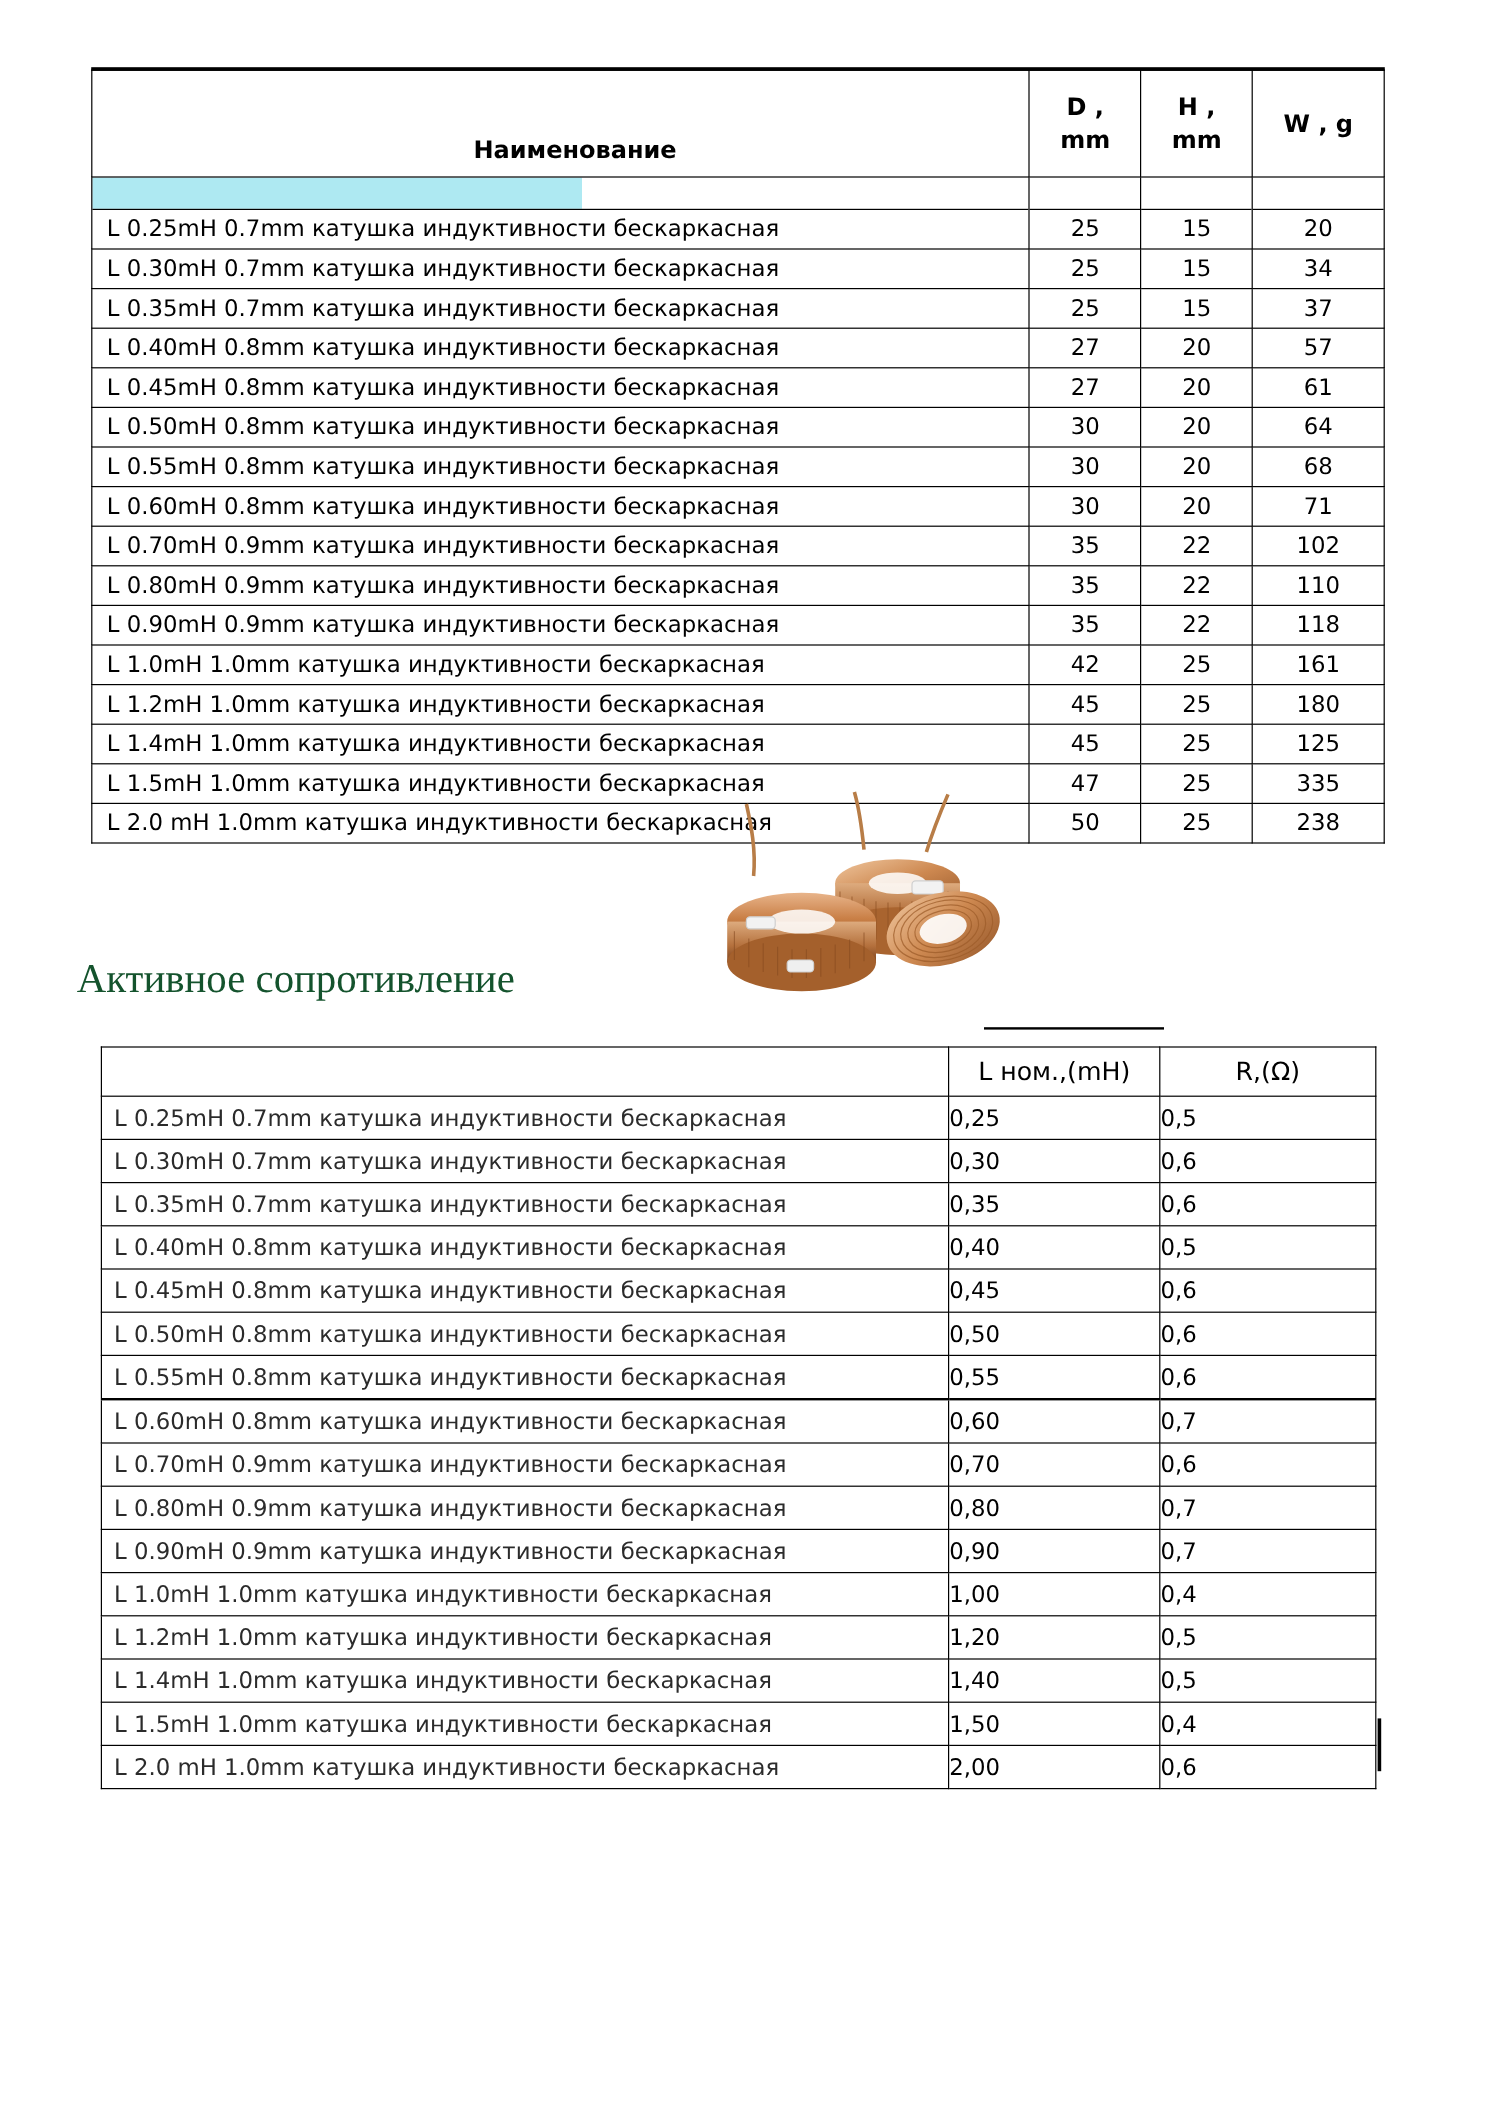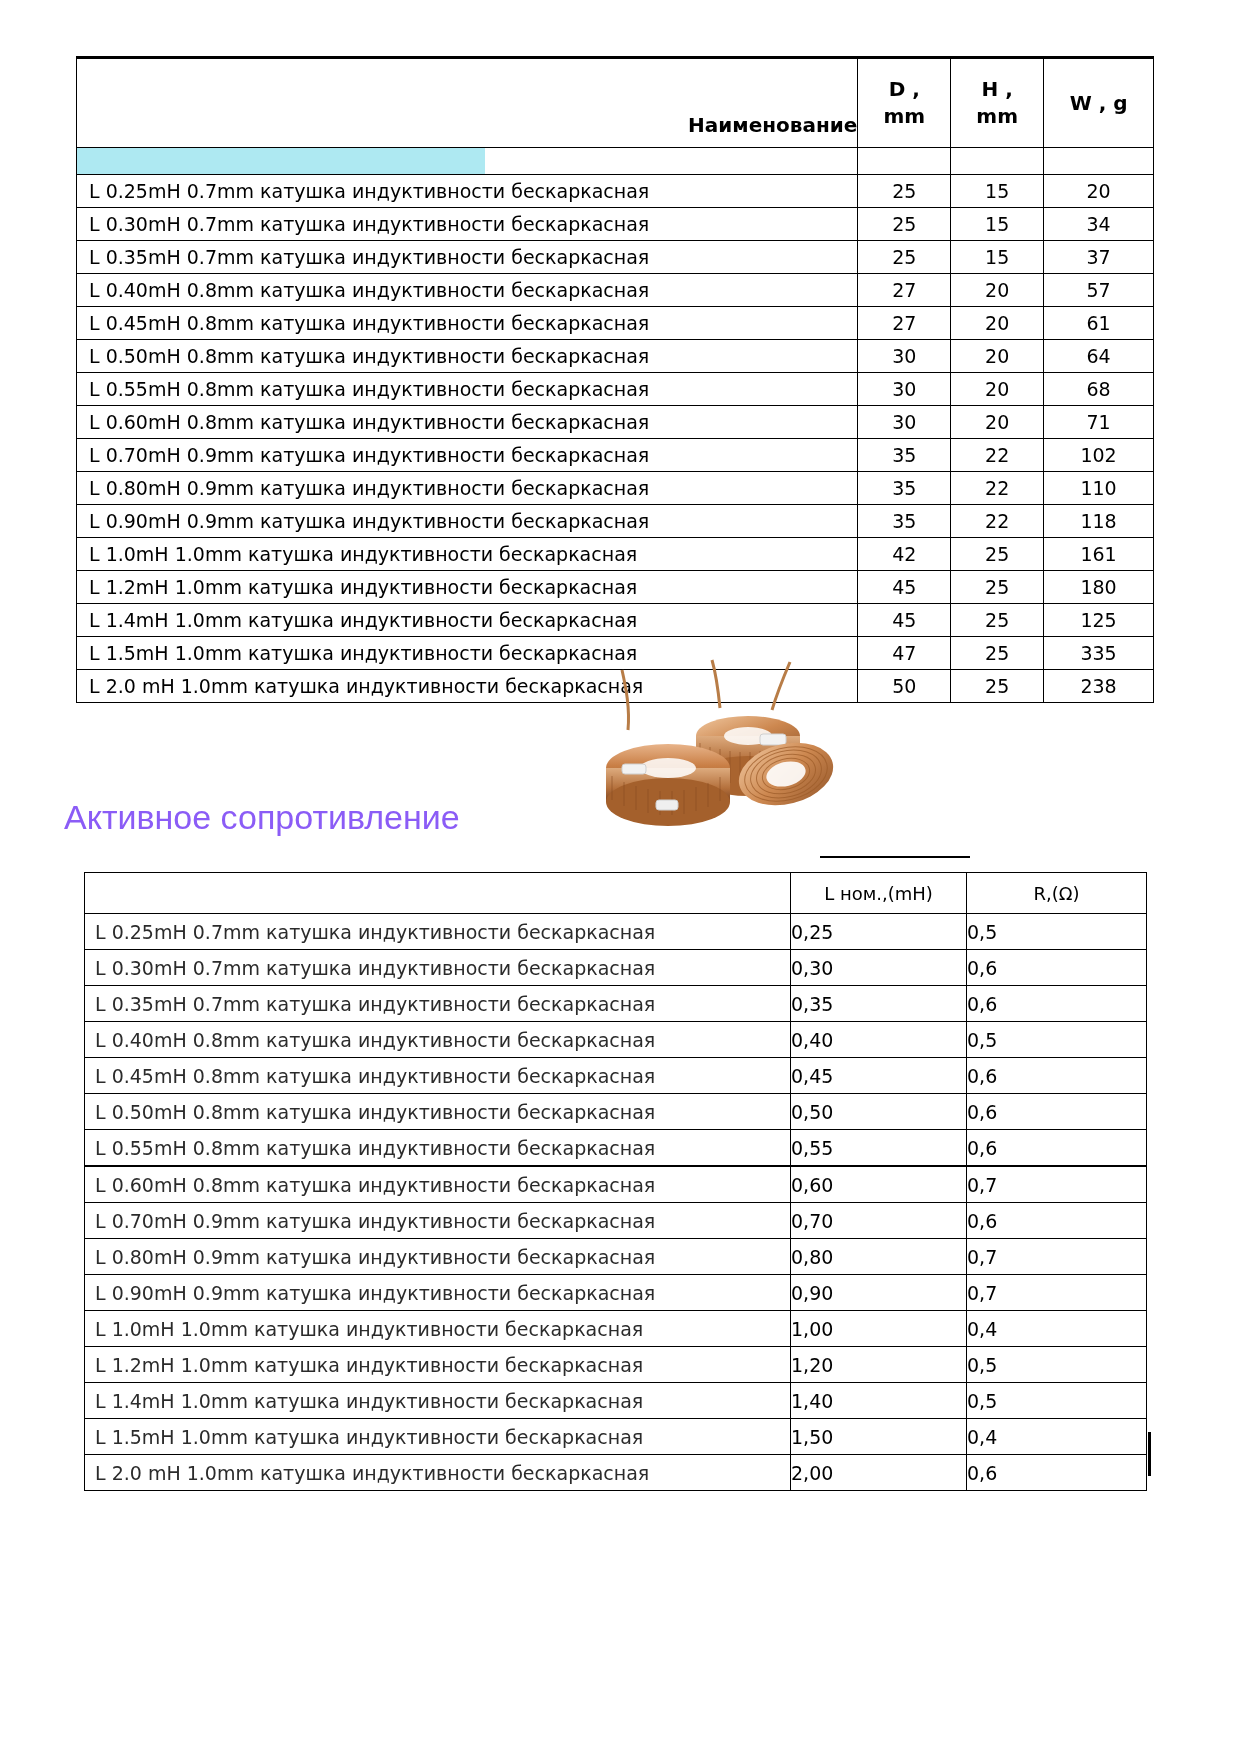--- a/index.html
+++ b/index.html
@@ -39,21 +39,21 @@
   .t1 col.c-h     { width: 88px; }
   .t1 col.c-w     { width: 104px; }
 
   .t1 thead th {
     font-size: 20px;
     font-weight: bold;
     height: 78px;
     text-align: center;
   }
   .t1 thead th.name-th {
-    text-align: right;
+    text-align: center;
     padding-left: 24px;
     vertical-align: bottom;
     padding-bottom: 10px;
   }
   .t1 thead th .two-line {
     display: block;
     line-height: 1.35;
   }
 
   .t1 tbody td {
@@ -102,37 +102,37 @@
     width: 300px;
     height: 190px;
   }
 
   
   .section-title {
     position: absolute;
     left: 64px;
     top: 798px;
     font-size: 34px;
-    color: #8b5cf6;
-    font-family: Liberation Sans, sans-serif;
+    color: #14532d;
+    font-family: Liberation Serif, serif;
   }
 
   
   .table2-wrap {
     position: absolute;
     left: 84px;
     top: 872px;
     width: 1062px;
   }
   .t2 col.c-name { width: 706px; }
   .t2 col.c-l    { width: 176px; }
   .t2 col.c-r    { width: 180px; }
 
   .t2 thead th {
-    font-size: 18px;
+    font-size: 21px;
     font-weight: normal;
     height: 40px;
     text-align: center;
   }
   .t2 thead th.blank-th {
     border-top: 1px solid #000;
   }
   .t2 tbody td {
     height: 35px;
     font-size: 19px;

